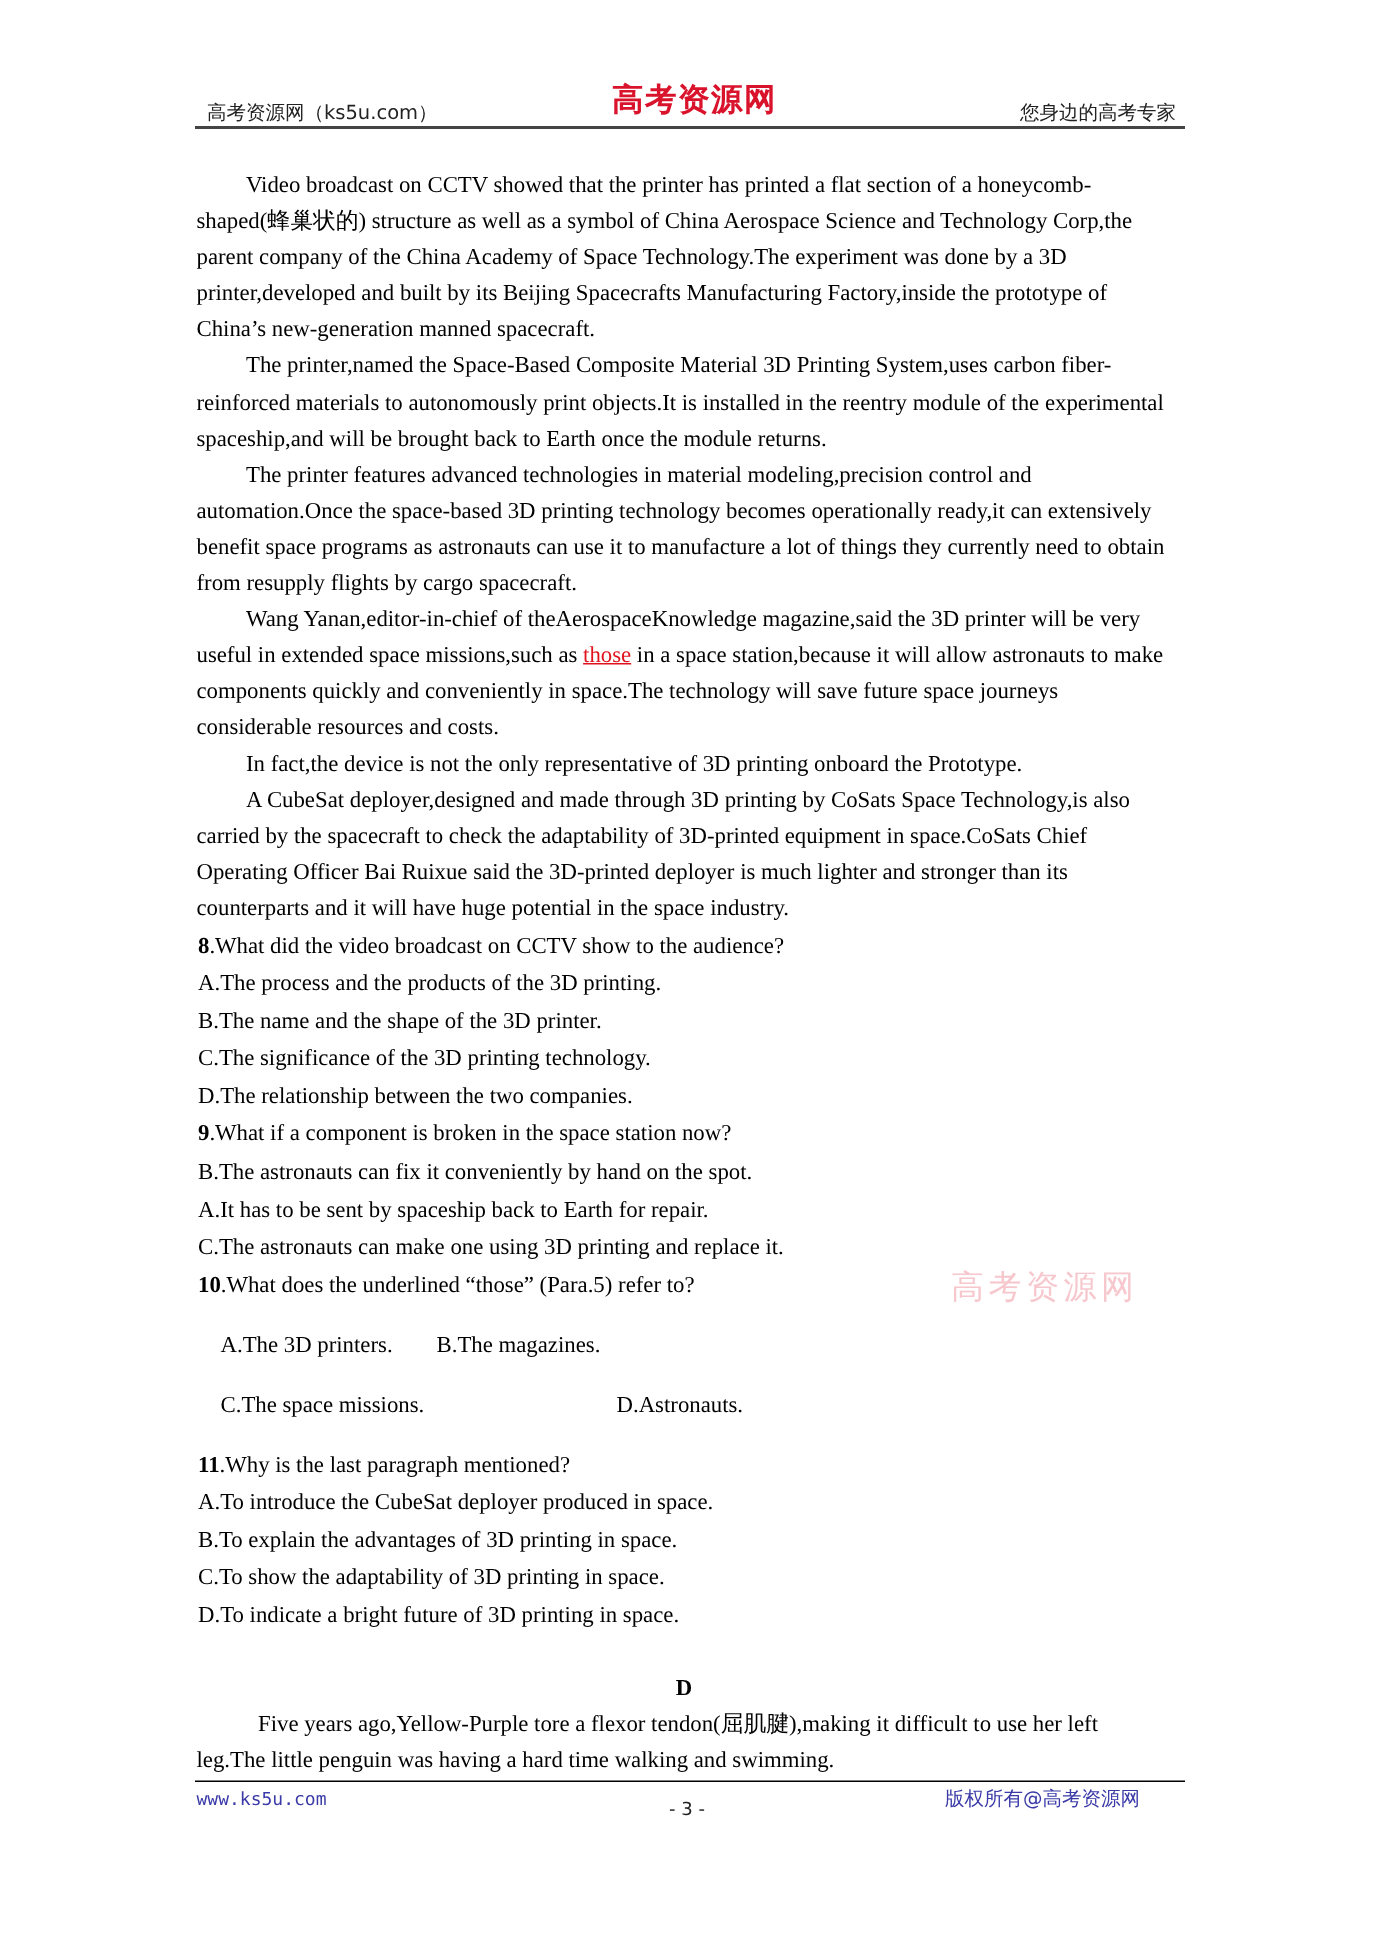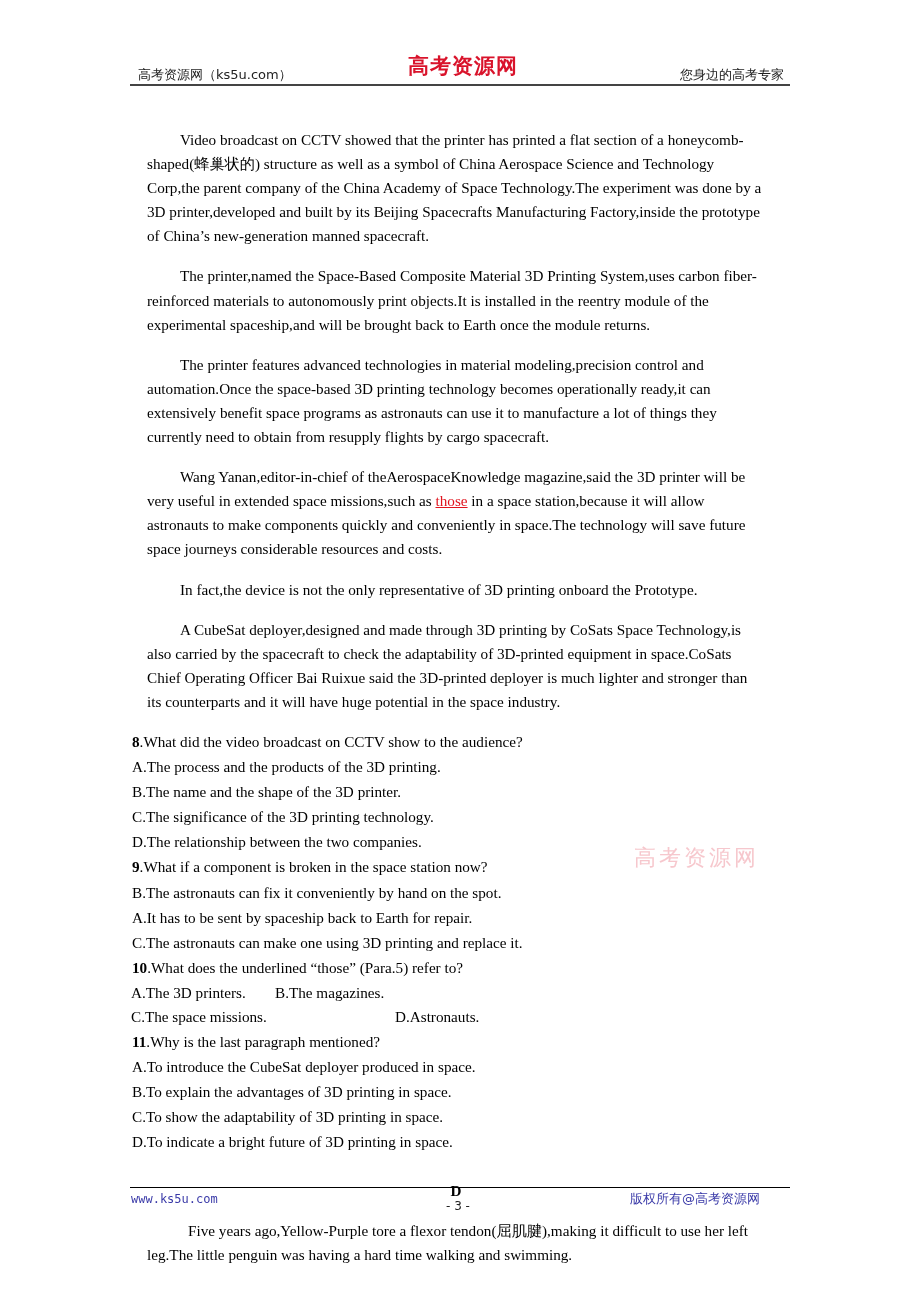--- a/index.html
+++ b/index.html
@@ -64,41 +64,41 @@
     }
     .content {
       position: absolute;
       left: 131px;
       top: 112px;
       width: 650px;
       font-size: 15.2px;
       line-height: 24.1px;
     }
     .para {
-      margin: 16px;
+      margin: 0;
       text-indent: 33px;
     }
     .para-d {
       text-indent: 41px;
     }
     .q-line {
       margin: 1px;
     }
     .q-num {
       font-weight: bold;
     }
     .ref-word {
       color: #e0141e;
       text-decoration: underline;
       text-decoration-color: #e0141e;
     }
     .italic {
     }
     .opt-row {
-      margin: 0;
+      margin: 16px;
       position: relative;
       height: 24.1px;
     }
     .opt-row span {
       position: absolute;
       top: 0;
     }
     .section-heading {
       margin: 0;
       text-align: center;

